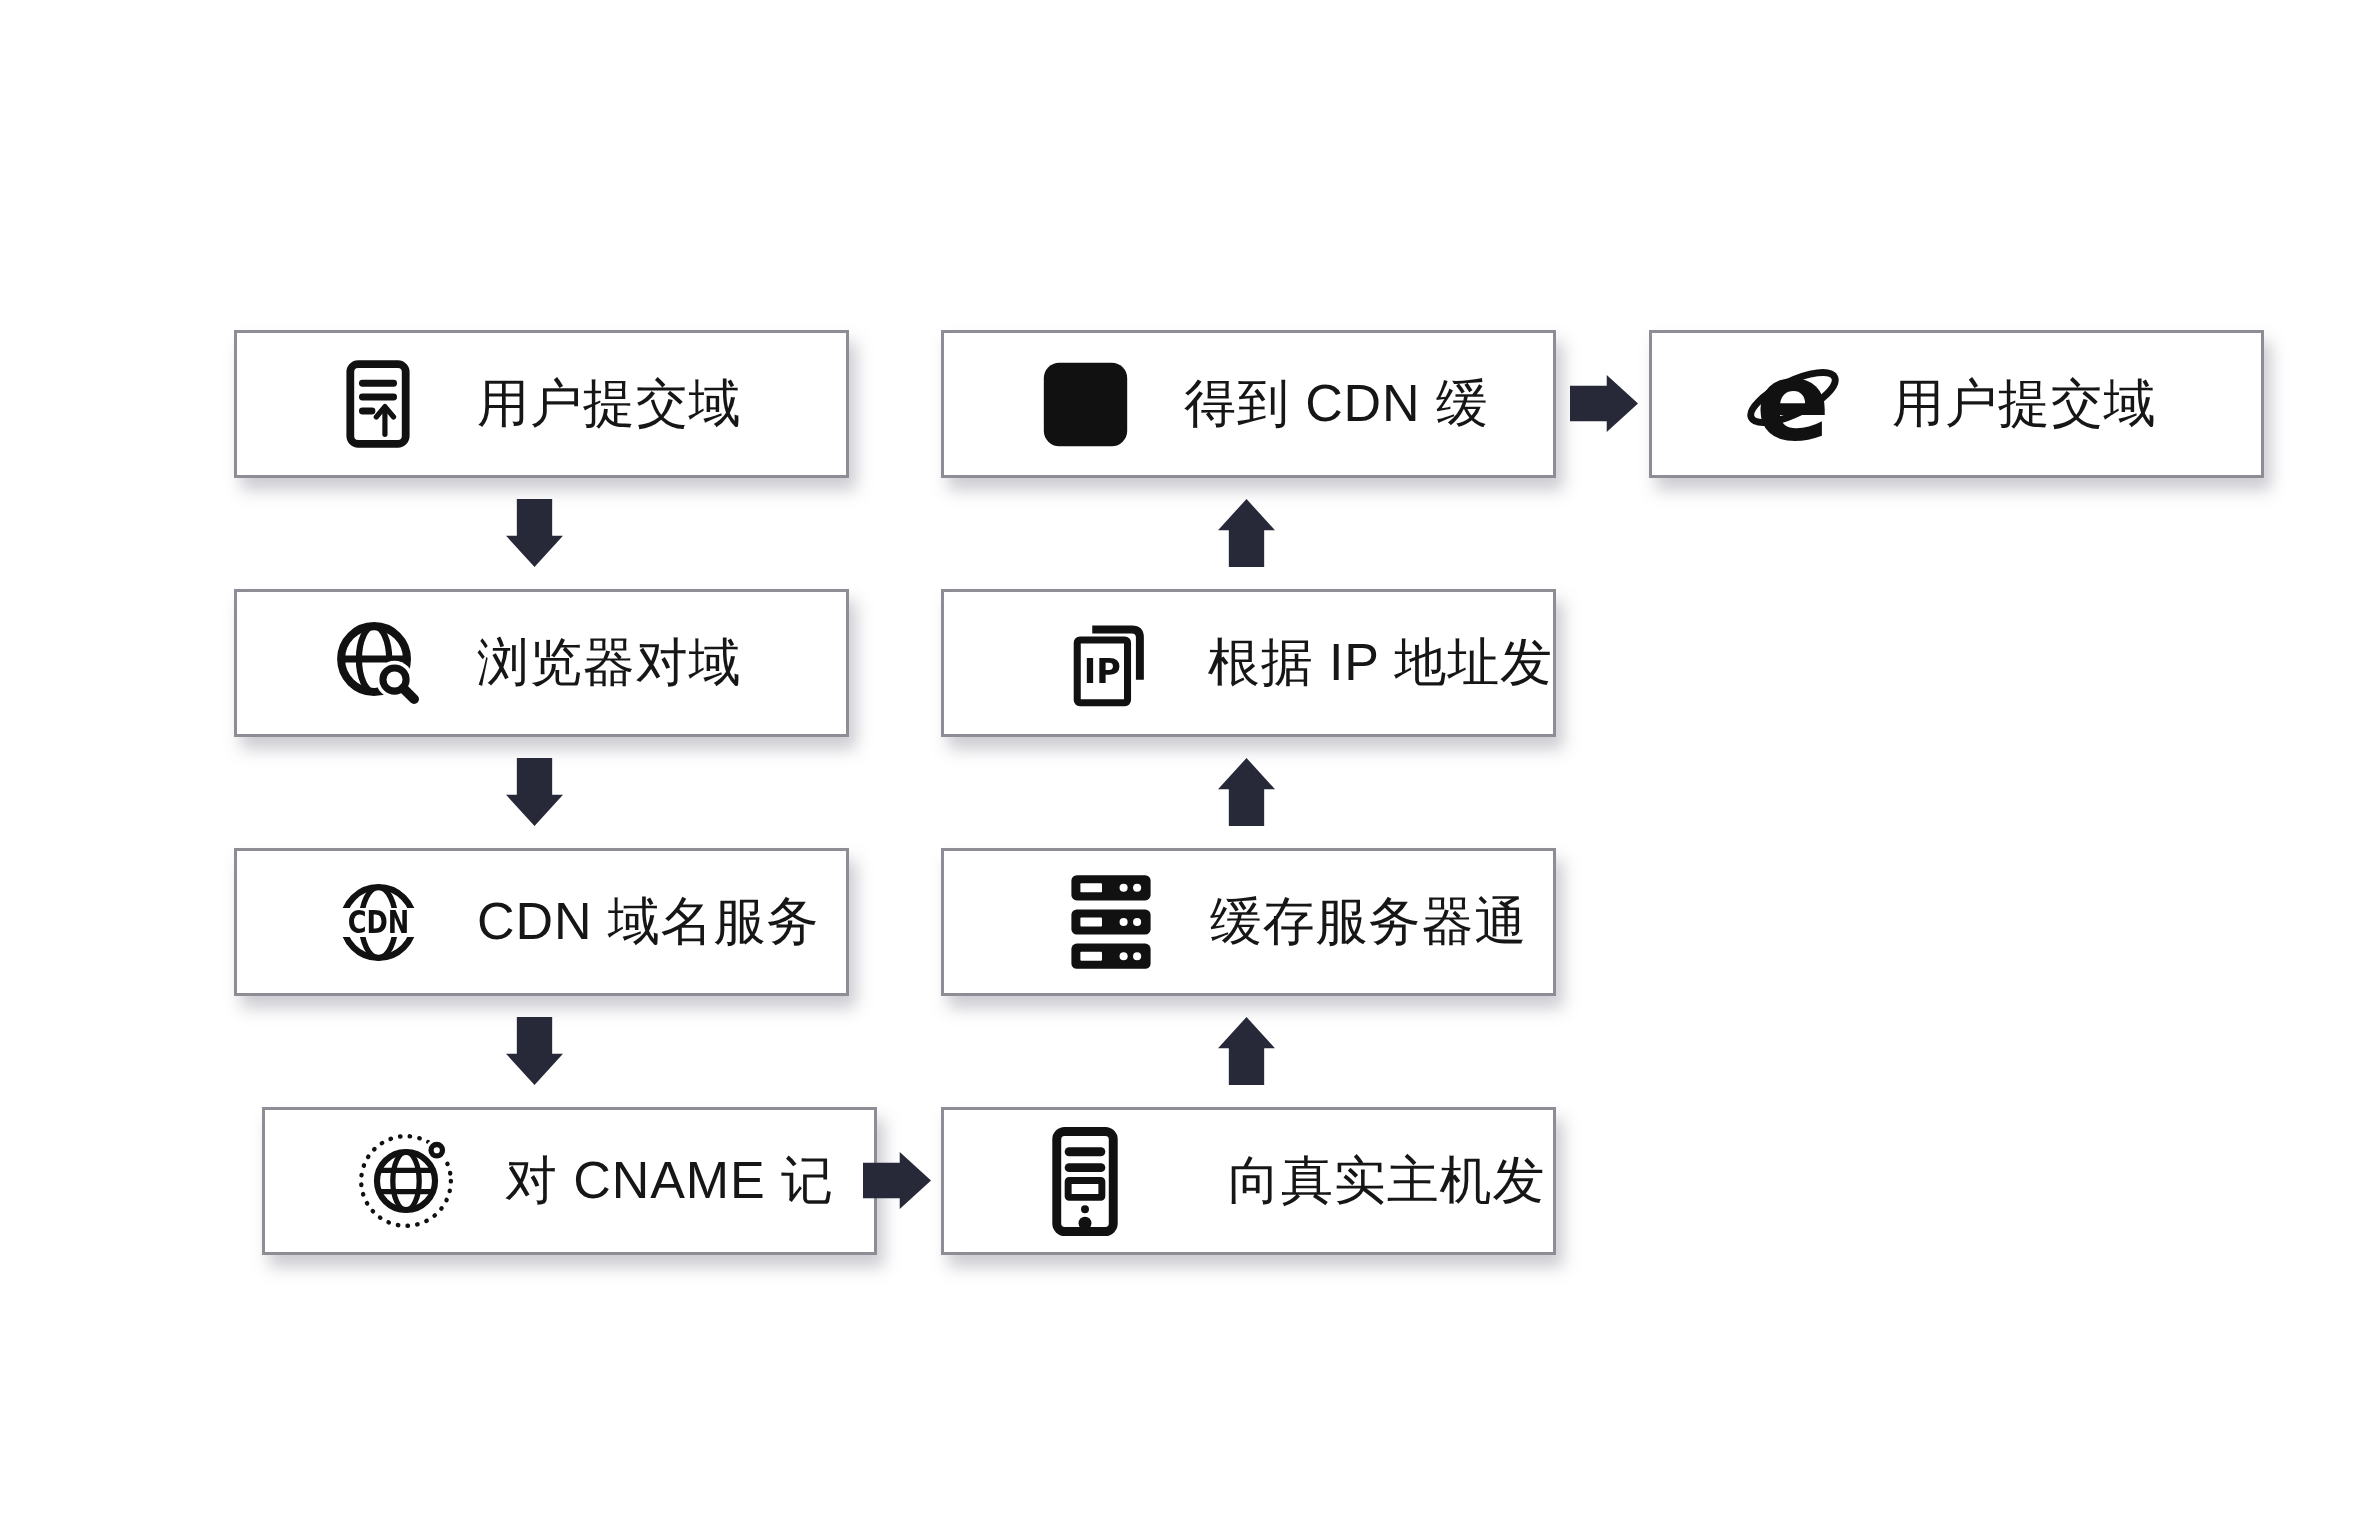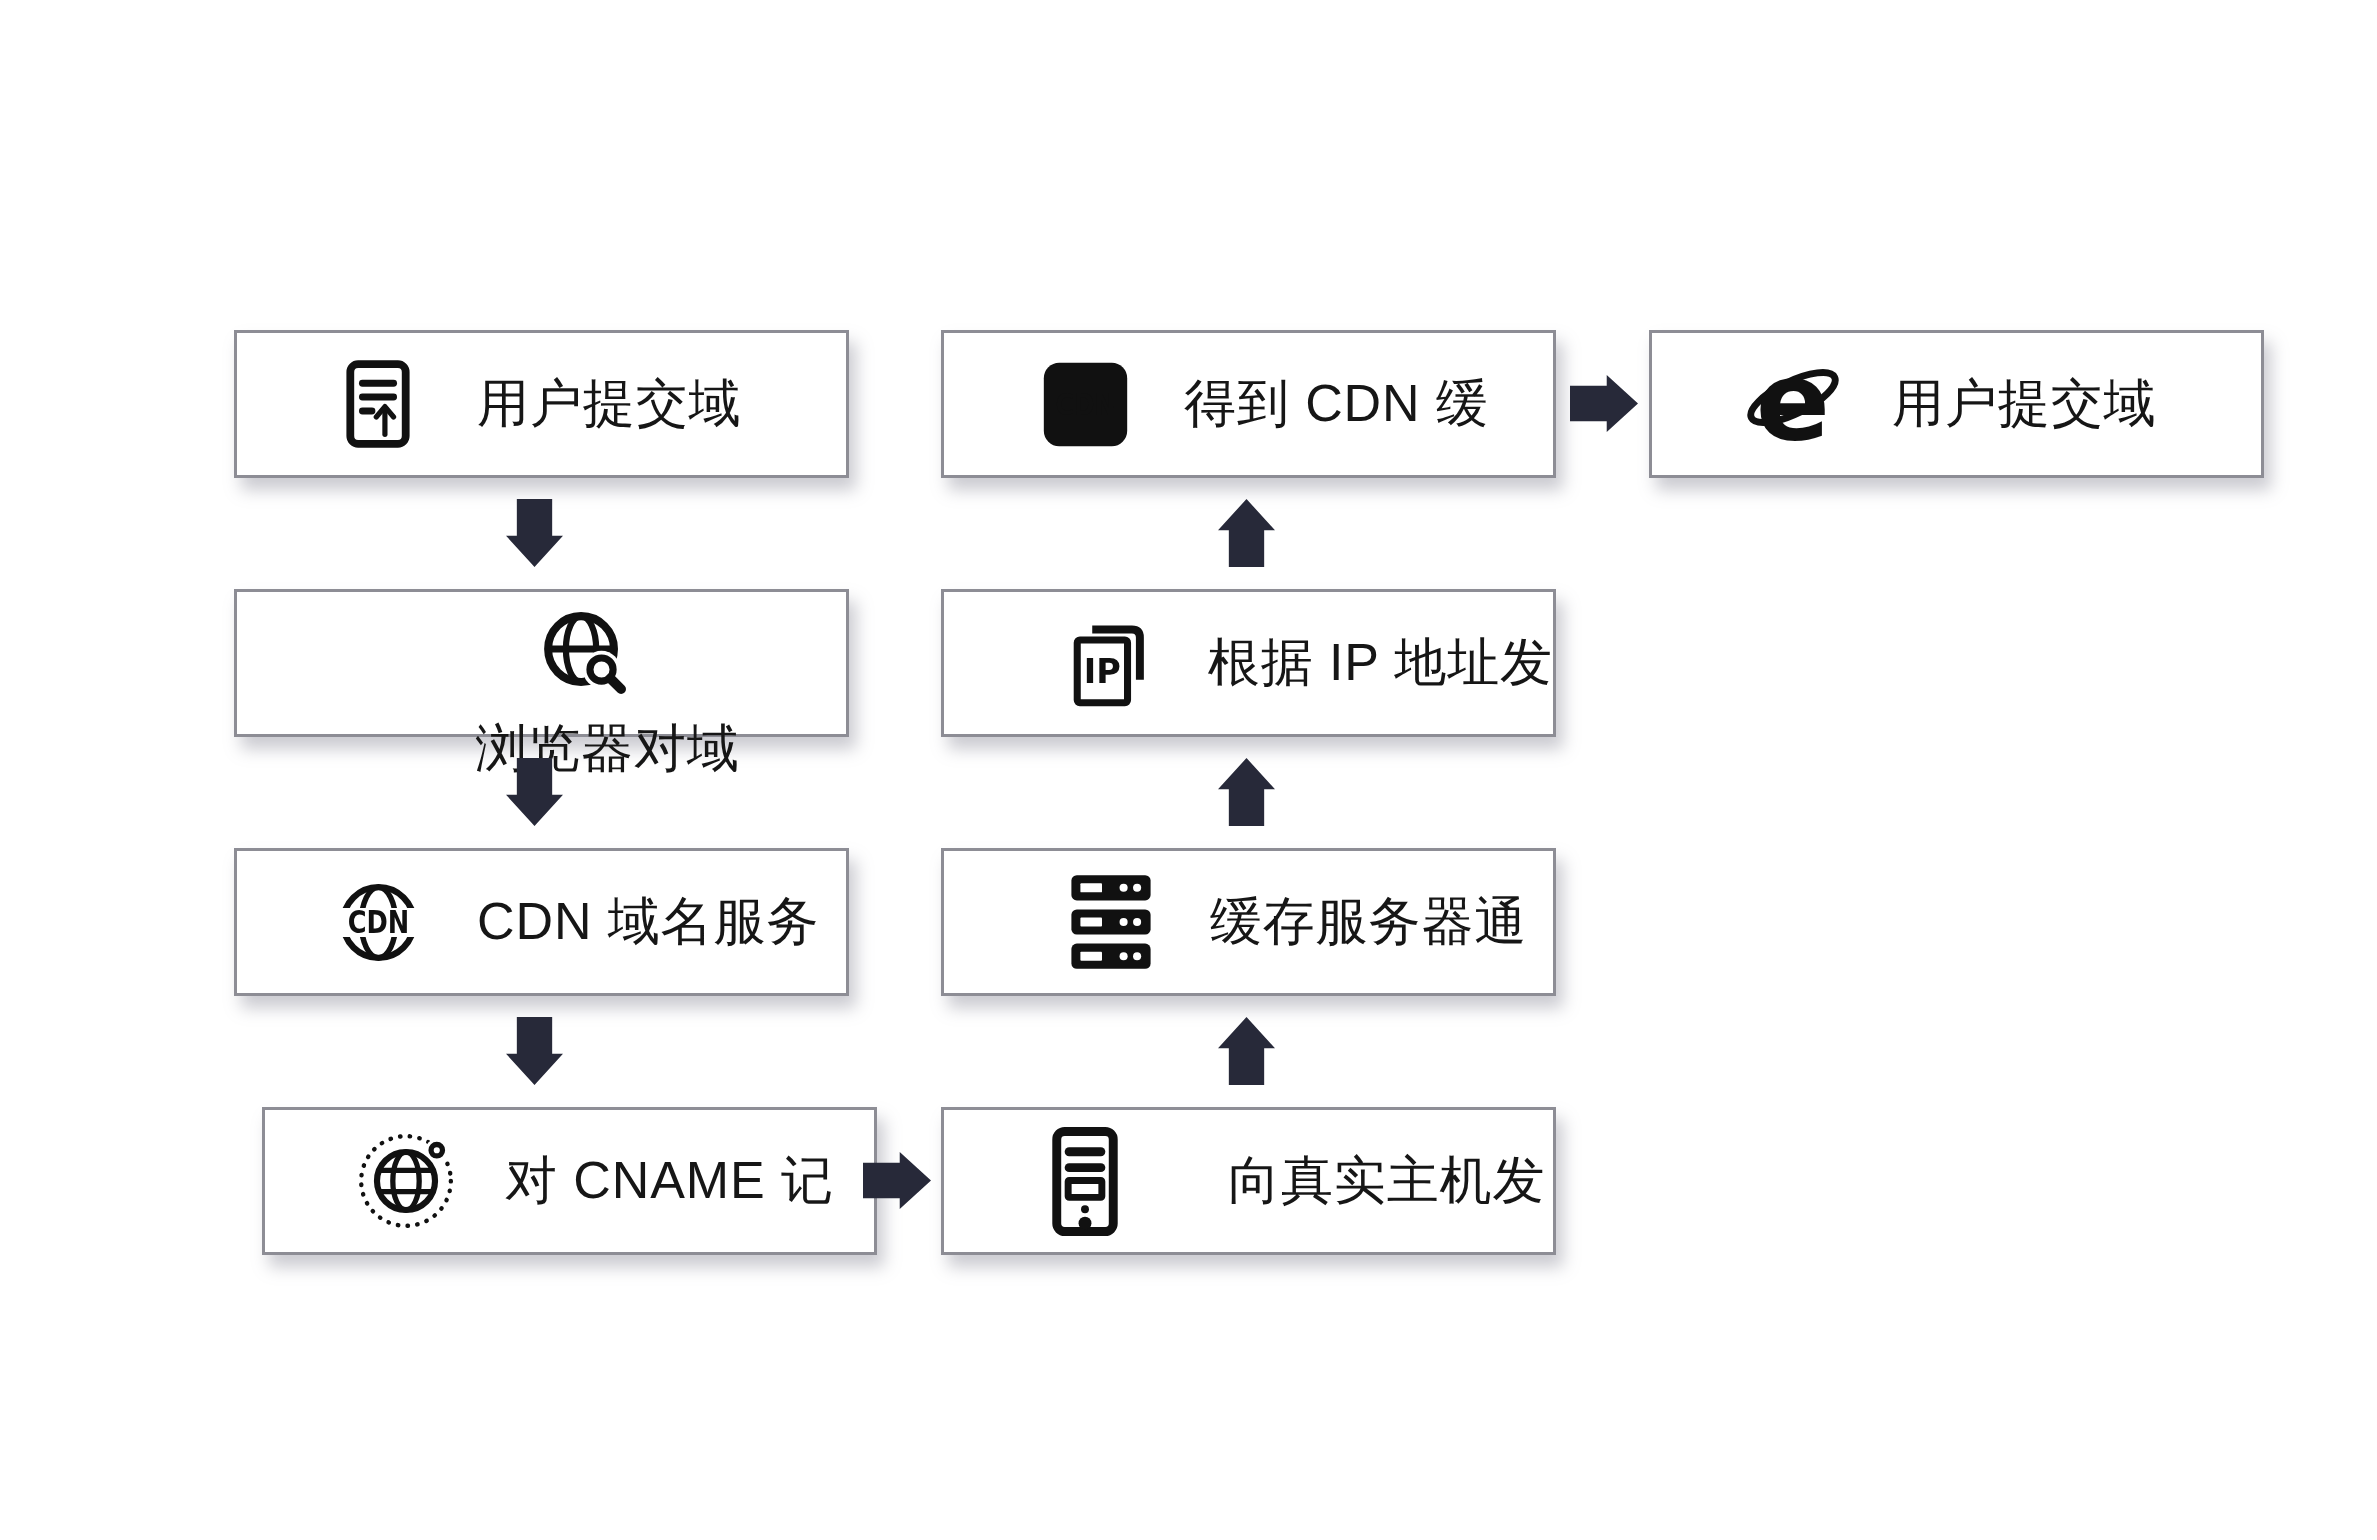--- a/index.html
+++ b/index.html
@@ -94,21 +94,21 @@
   <div class="node" style="left:1649px;top:330px;">
     <span class="icon">
       <svg width="118" height="99" viewBox="0 0 140 118">
         <ellipse class="s" cx="70" cy="50" rx="60" ry="21" stroke-width="9" transform="rotate(-26 70 50)"></ellipse>
         <text x="70" y="104" font-size="142" text-anchor="middle">e</text>
       </svg>
     </span>
     <span class="label">用户提交域</span>
   </div>
 
-  <div class="node" style="left:234px;top:589px;flex-direction:column;">
+  <div class="node" style="left:234px;top:589px;">
     <span class="icon">
       <svg width="89" height="89" viewBox="0 0 100 100">
         <circle class="s" cx="45" cy="45" r="37" stroke-width="9"></circle>
         <line class="s" x1="8" y1="45" x2="82" y2="45" stroke-width="8"></line>
         <ellipse class="s" cx="45" cy="45" rx="17" ry="37" stroke-width="7"></ellipse>
         <circle cx="68" cy="68" r="21" fill="#ffffff" stroke="none"></circle>
         <circle class="s" cx="68" cy="68" r="13" stroke-width="8"></circle>
         <line class="s" x1="78" y1="78" x2="90" y2="90" stroke-width="11" stroke-linecap="round"></line>
       </svg>
     </span>

